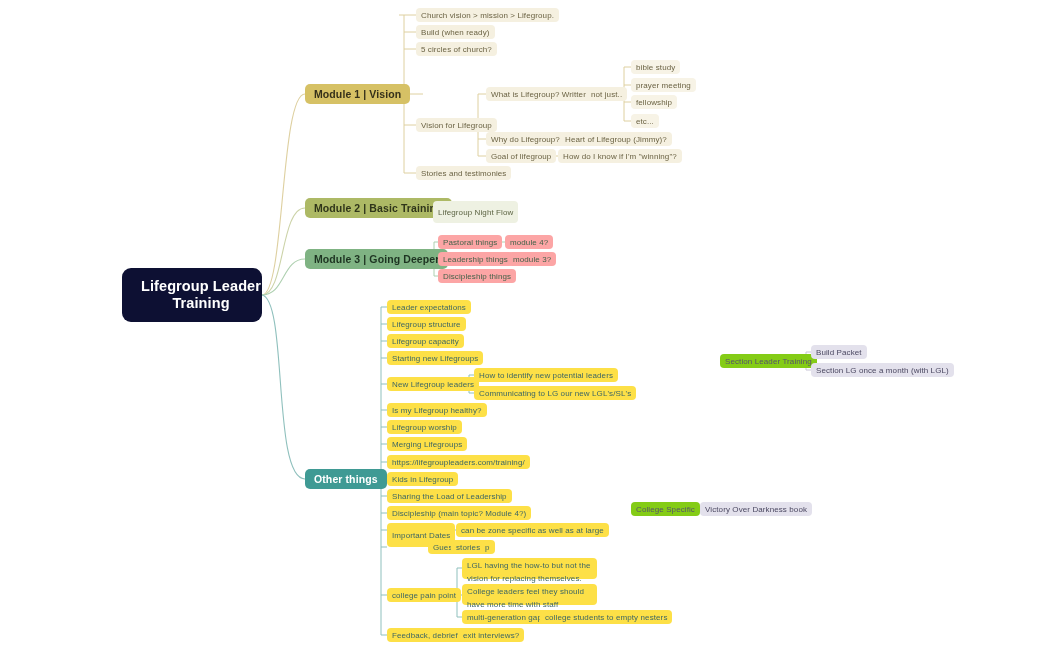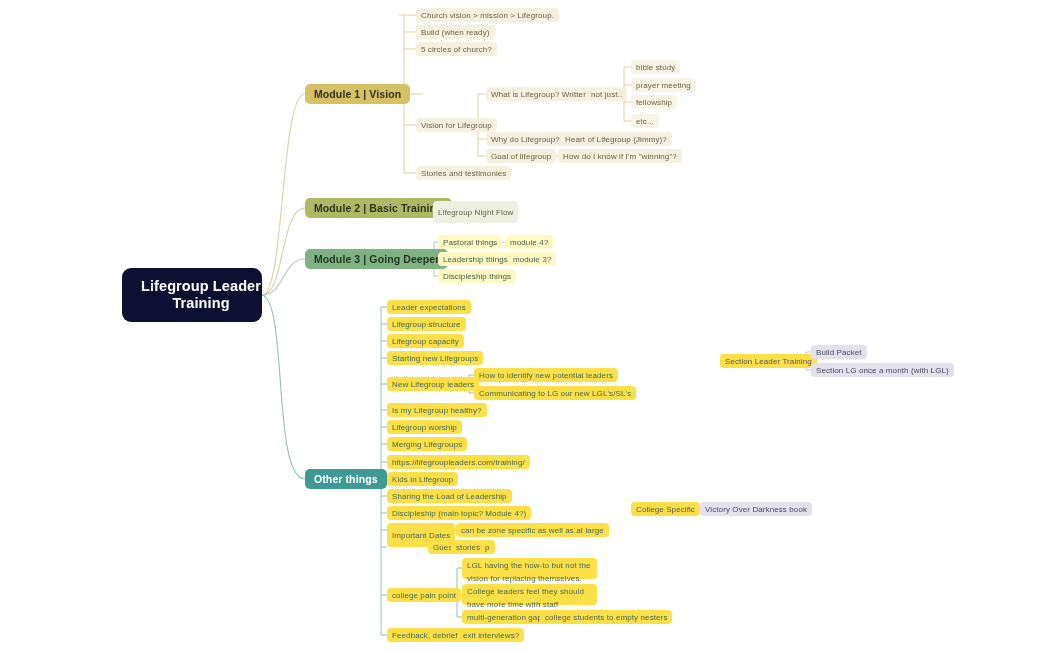--- a/index.html
+++ b/index.html
@@ -27,23 +27,23 @@
   .head{font-size:10.5px;font-weight:bold;padding:0 9px;border-radius:5px;}
   .head.m1{background:#d6c165;color:#35301a;}
   .head.m2{background:#adb965;color:#2f351a;}
   .head.m3{background:#7fb383;color:#1e3422;}
   .head.ot{background:#3f9a94;color:#ffffff;}
   
   .leaf{font-size:8px;padding:0 5px;border-radius:4px;}
   .leaf.c1{background:#f5f0e0;color:#6b6344;}
   .leaf.c1b{background:#f7f3e6;color:#6b6344;}
   .leaf.c2{background:#eef1e2;color:#5d6544;}
-  .leaf.c3{background:#fef9c3;color:#44624a;}
+  .leaf.c3{background:#fca5a5;color:#44624a;}
   .leaf.c4{background:#fde047;color:#3d6664;}
-  .leaf.c5{background:#fde047;color:#56536b;}
+  .leaf.c5{background:#84cc16;color:#56536b;}
   .leaf.c5b{background:#e3e1ec;color:#4b4861;}
 </style>
 </head>
 <body>
 
 <div id="canvas">
 
   <svg class="links" viewBox="0 0 1050 650">
 
     <g fill="none" stroke-width="1.1">

